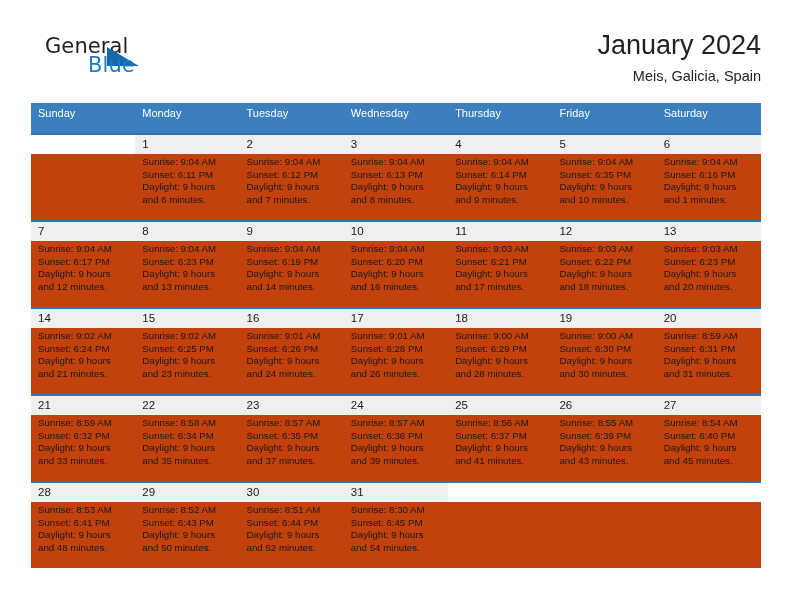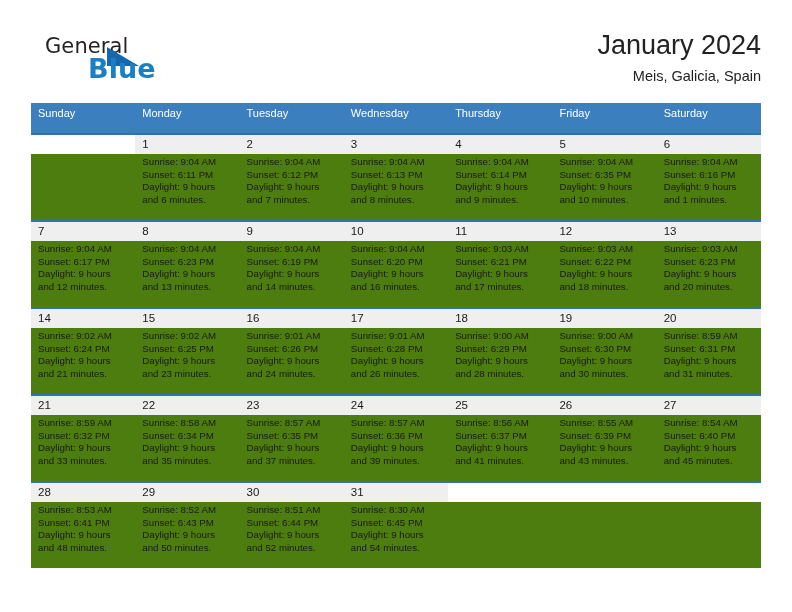--- a/index.html
+++ b/index.html
@@ -43,25 +43,25 @@
     font-size: 21px;
     letter-spacing: 0.1px;
     color: #231f20;
     font-family: "DejaVu Sans", sans-serif;
     font-weight: 400;
   }
   .logo-blue {
     position: absolute;
     left: 55px;
     top: 19px;
-    font-size: 27px;
+    font-size: 21px;
     letter-spacing: 0.1px;
     color: #1c7fc3;
     font-family: "DejaVu Sans", sans-serif;
-    font-weight: 700;
+    font-weight: 400;
   }
   .logo-triangle {
     position: absolute;
     left: 74px;
     top: 13px;
     width: 0;
     height: 0;
     border-left: 32px solid #1567ae;
     border-top: 19px solid transparent;
   }
@@ -117,21 +117,21 @@
   .week:first-of-type {
     border-top: none;
   }
   .week-numbers {
     display: flex;
     background: #efefef;
     height: 19px;
   }
   .week-body {
     display: flex;
-    background: #4d7c0f;
+    background: #c2410c;
     height: 66px;
   }
   .num-cell {
     flex: 1 1 0;
     box-sizing: border-box;
     padding-left: 7px;
     font-size: 11.5px;
     line-height: 19px;
     color: #1a1a1a;
   }

